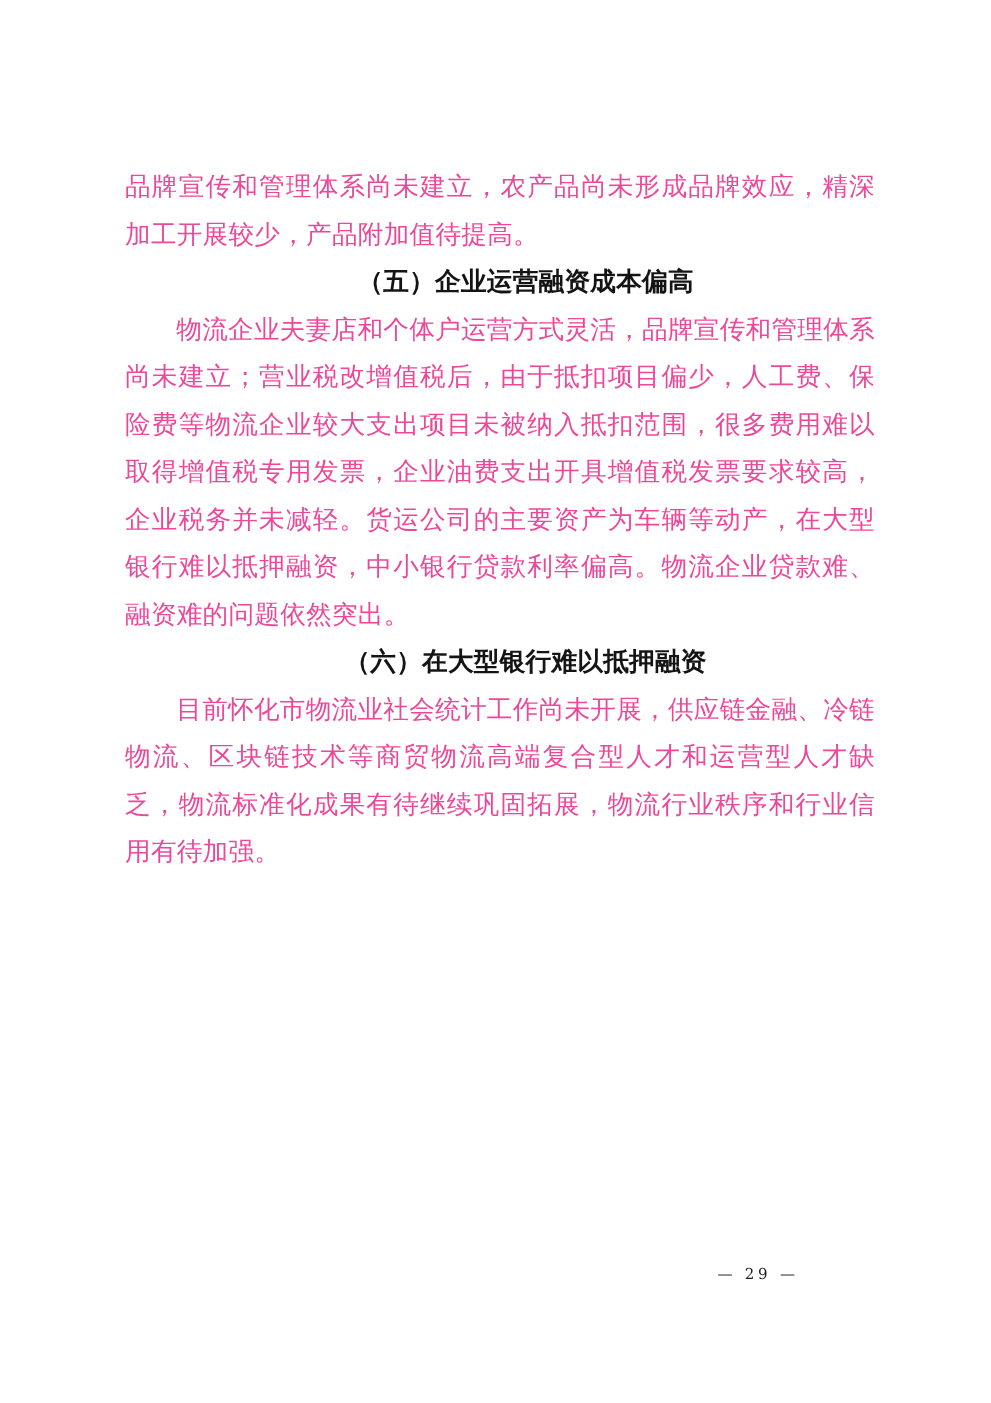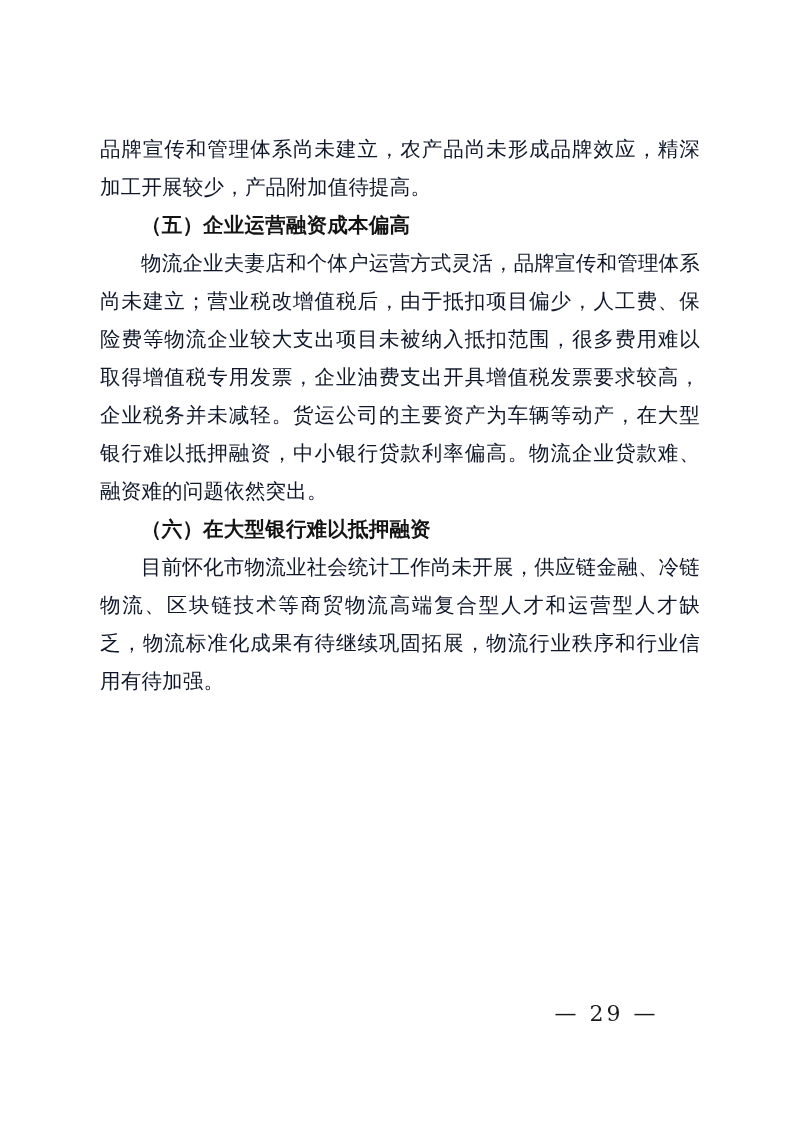--- a/index.html
+++ b/index.html
@@ -18,47 +18,48 @@
   .content {
     position: absolute;
     left: 100px;
     top: 130px;
     width: 600px;
   }
   .para {
     font-family: "DejaVu Serif", "Liberation Serif", serif;
     font-size: 20.5px;
     line-height: 38px;
-    color: #0f172a;
+    color: #ec4899;
     text-align: justify;
     text-justify: inter-ideograph;
     margin: 0;
     letter-spacing: 0.2px;
   }
   .para.indent {
     text-indent: 2em;
   }
   .heading {
     font-family: "DejaVu Serif", "Liberation Serif", serif;
     font-size: 20.5px;
     line-height: 38px;
     color: #141414;
     margin: 0;
     text-indent: 2em;
     font-weight: 600;
     letter-spacing: 0.2px;
+    text-align: center;
   }
   .page-number {
     position: absolute;
     left: 0;
     right: 0;
     bottom: 96px;
     text-align: center;
     font-family: "DejaVu Serif", "Liberation Serif", serif;
-    font-size: 22px;
+    font-size: 12px;
     color: #1a1a1a;
     padding-right: 0px;
   }
   .page-number .pn-inner {
     display: inline-block;
     margin-left: 420px;
     letter-spacing: 3px;
   }
 </style>
 </head>

